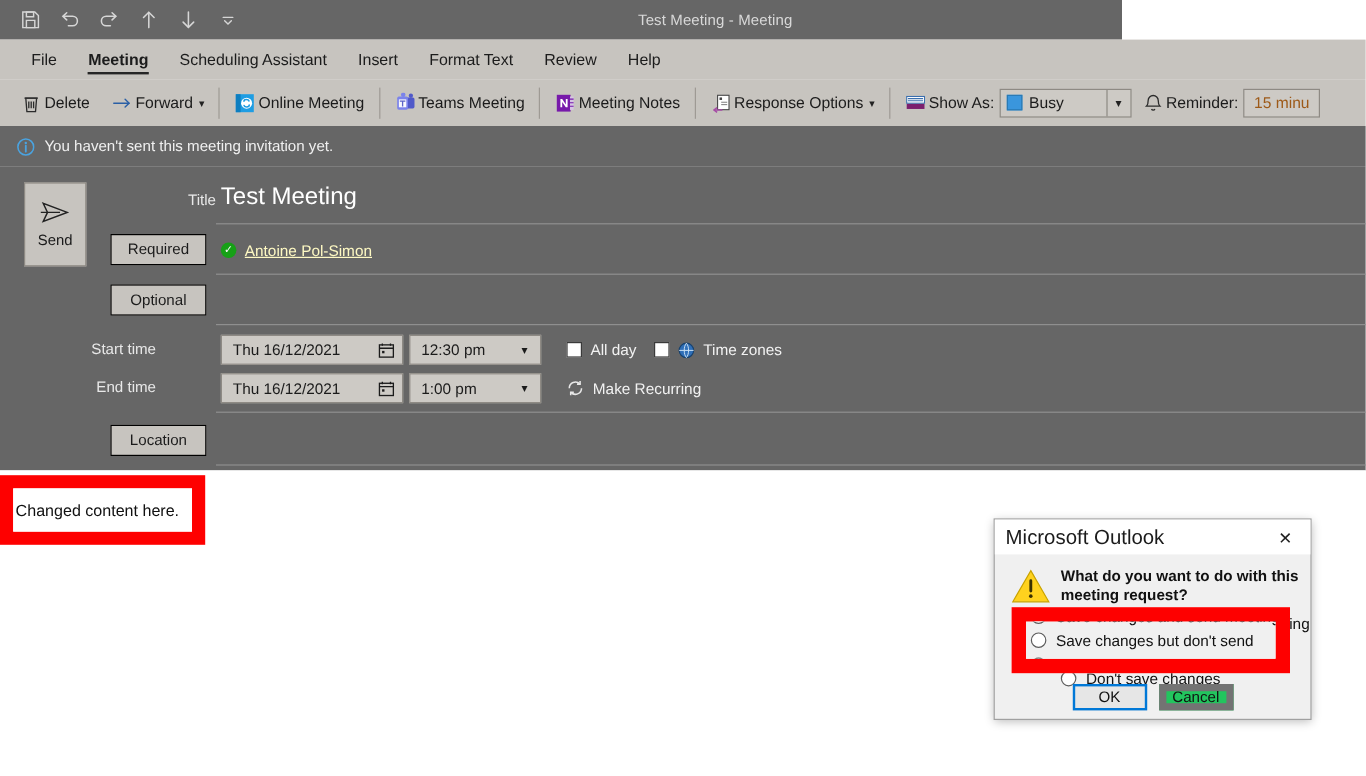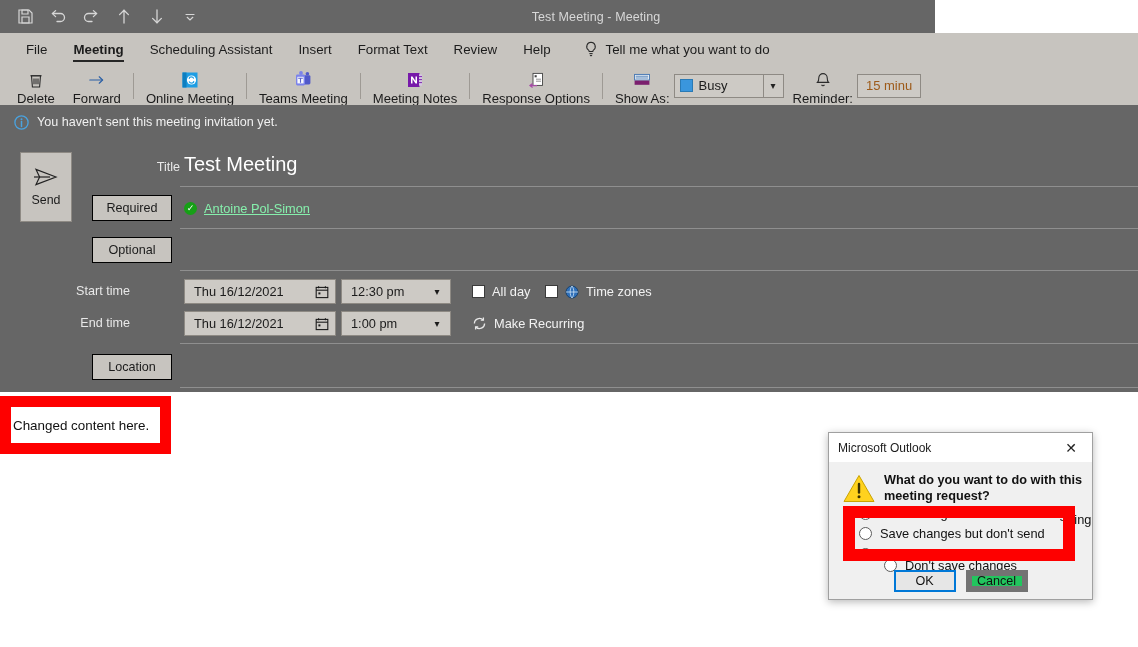--- a/index.html
+++ b/index.html
@@ -50,21 +50,21 @@
   .bulb { width: 14px; height: 18px; display: block; }
 
   
   .ribbon {
     position: absolute; left: 0; top: 66px; width: 1138px; height: 39px;
     background: #c7c4bf; display: flex; align-items: center; padding-left: 8px;
     overflow: hidden;
   }
   .rb-item {
     display: flex; align-items: center; gap: 2px; padding: 0 9px; height: 30px;
-    font-size: 13.1px; color: #1b1b1b; white-space: nowrap; flex-direction: column;
+    font-size: 13.1px; color: #1b1b1b; white-space: nowrap;
   }
   .rb-sep { width: 1px; height: 26px; background: #9e9a94; margin: 0 3px; }
   .caret { font-size: 9px; margin-left: 3px; color: #222; }
   .ico { width: 18px; height: 18px; display: block; flex: none; }
 
   .showas-box {
     display: flex; align-items: center; height: 24px;
     border: 1px solid #8e8a84; background: #cdcac5; margin-left: 4px;
   }
   .showas-val { display: flex; align-items: center; gap: 6px; padding: 0 8px 0 5px; width: 88px; font-size: 13px; color:#1b1b1b;}
@@ -106,21 +106,21 @@
   }
   .rowline { position: absolute; left: 180px; width: 958px; height: 1px; background: #8f8f8f; }
 
   .title-value {
     position: absolute; left: 184px; top: 14px; font-size: 20px; color: #ffffff;
   }
   .attendee {
     position: absolute; left: 184px; top: 62px; display: flex; align-items: center; gap: 7px;
     font-size: 12.8px;
   }
-  .attendee a { color: #86efac; text-decoration: underline; }
+  .attendee a { color: #fef9c3; text-decoration: underline; }
   .chk-green {
     width: 13px; height: 13px; border-radius: 50%; background: #16a016;
     display: flex; align-items: center; justify-content: center; color: #fff; font-size: 9px; line-height: 1;
   }
 
   .combo {
     position: absolute; height: 25px; background: #cdcac5; border: 1px solid #8e8a84;
     display: flex; align-items: center; font-size: 12.8px; color: #1b1b1b;
   }
   .combo .cv { padding-left: 9px; flex: 1; }
@@ -161,21 +161,21 @@
   
   .dialog {
     position: absolute; left: 828px; top: 432px; width: 265px; height: 168px;
     background: #f0f0f0; border: 1px solid #a0a0a0; z-index: 50;
     box-shadow: 0 2px 8px rgba(0,0,0,.28);
   }
   .dlg-title {
     height: 29px; background: #ffffff; display: flex; align-items: center;
     padding: 0 4px 0 9px; justify-content: space-between;
   }
-  .dlg-title .t { font-size: 12px; color: #1b1b1b; }
+  .dlg-title .t { font-size: 17px; color: #1b1b1b; }
   .dlg-close {
     width: 34px; height: 27px; display: flex; align-items: center; justify-content: center;
     font-size: 14px; color: #222;
   }
   .dlg-body { position: relative; height: 139px; }
   .warn-tri { position: absolute; left: 14px; top: 12px; width: 32px; height: 29px; }
   .dlg-msg { position: absolute; left: 55px; top: 10px; width: 200px; font-size: 12.7px; color: #111; line-height: 16px; font-weight: bold; }
   .radio-list { position: absolute; left: 55px; top: 46px; }
   .radio-opt { display: flex; align-items: center; gap: 8px; height: 23px; font-size: 12.8px; color: #111; white-space: nowrap; }
   .radio-mark { width: 13px; height: 13px; border-radius: 50%; border: 1px solid #5c5c5c; background: #fff; flex: none; }
@@ -250,28 +250,20 @@
       </div>
     <div class="tab">
         <span>Format Text</span>
       </div>
     <div class="tab">
         <span>Review</span>
       </div>
     <div class="tab">
         <span>Help</span>
       </div>
-    <div class="tellme">
-      <svg class="bulb" viewBox="0 0 14 18" fill="none" stroke="#2b2b2b" stroke-width="1.1">
-        <path d="M7 1.2a4.3 4.3 0 0 1 2.7 7.6c-.6.5-.9 1-.9 1.7H5.2c0-.7-.3-1.2-.9-1.7A4.3 4.3 0 0 1 7 1.2z"></path>
-        <path d="M5.4 12.6h3.2"></path>
-          <path d="M5.9 14.6h2.2"></path>
-      </svg>
-      <span>Tell me what you want to do</span>
-    </div>
   </div>
 </div>
 
 <div class="ribbon">
   <div class="rb-item">
     <svg class="ico" viewBox="0 0 18 18" fill="none" stroke="#2b2b2b" stroke-width="1.1">
       <path d="M4.5 4.8h9l-.9 11.2H5.4z"></path>
         <path d="M3.4 4.8h11.2"></path>
         <path d="M7 7.6v5.6M9 7.6v5.6M11 7.6v5.6"></path>
     </svg>

